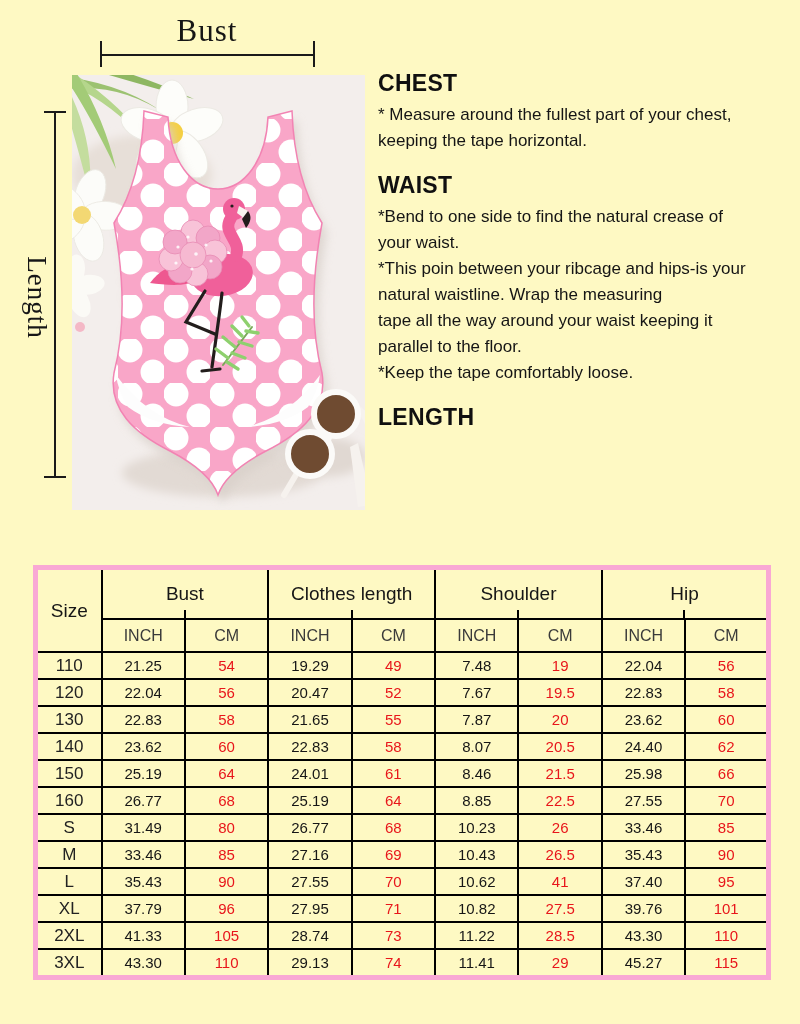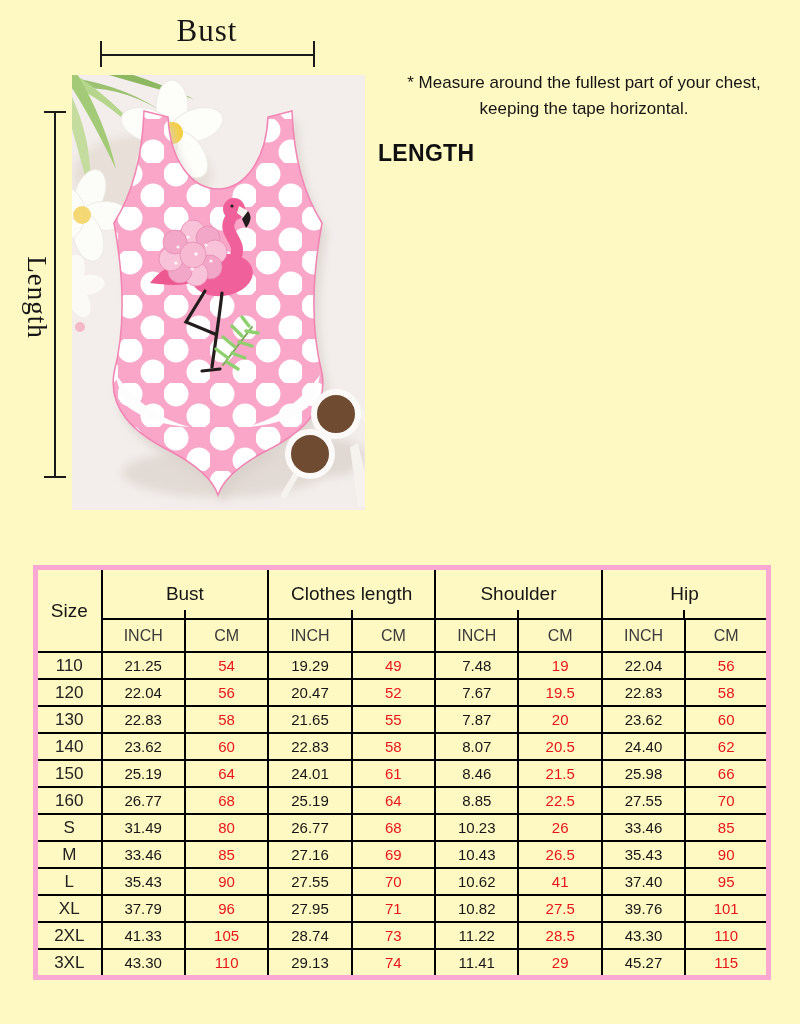--- a/index.html
+++ b/index.html
@@ -24,21 +24,21 @@
   .length-cap{position:absolute;left:44px;width:22px;height:2px;background:#1a1a1a;}
   .length-cap.top{top:111px;} .length-cap.bottom{top:476px;}
   
   .photo{position:absolute;left:72px;top:75px;width:293px;height:435px;overflow:hidden;}
   
   .instructions{position:absolute;left:378px;top:70px;width:412px;}
   .instr-heading{
     font-size:23px;font-weight:700;color:#101010;margin:0 0 5px 0;letter-spacing:.3px;
   }
   .instr-body{
-    font-size:17px;line-height:26px;color:#151515;margin:0 0 18px 0;white-space:pre-line;text-align:center;
+    font-size:17px;line-height:26px;color:#151515;margin:0 0 18px 0;white-space:pre-line;
   }
   
   .size-table{
     position:absolute;left:33px;top:565px;border-collapse:collapse;table-layout:fixed;
     width:733px;border:5px solid #f9a8d4;
   }
   .size-table th,.size-table td{
     border:2px solid #000;text-align:center;vertical-align:middle;padding:0;
     font-weight:400;overflow:hidden;
   }
@@ -188,22 +188,31 @@
         <path d="M283,332 Q302,344 298,370" stroke="#f6f2ee" stroke-width="7" fill="none" stroke-linecap="round"></path>
         <path d="M225,398 L212,420" stroke="#f6f2ee" stroke-width="6" fill="none" stroke-linecap="round"></path>
         <path d="M253,351 Q261,357 256,366" stroke="#fbfaf8" stroke-width="5" fill="none"></path>
         <circle cx="264" cy="339" r="22" fill="#6f4b31" stroke="#fbfaf8" stroke-width="6"></circle>
         <circle cx="238" cy="379" r="22" fill="#6f4b31" stroke="#fbfaf8" stroke-width="6"></circle>
       </g>
     </svg>
   </div>
 
   <div class="instructions">
+    <h2 class="instr-heading">CHEST</h2>
     <p class="instr-body">* Measure around the fullest part of your chest,
 keeping the tape horizontal.</p>
+    <h2 class="instr-heading">WAIST</h2>
+    <p class="instr-body">*Bend to one side to find the natural crease of
+your waist.
+*This poin between your ribcage and hips-is your
+natural waistline. Wrap the measuring
+tape all the way around your waist keeping it
+parallel to the floor.
+*Keep the tape comfortably loose.</p>
     <h2 class="instr-heading">LENGTH</h2>
   </div>
 
   <table class="size-table">
     <colgroup>
       <col style="width:66px">
       <col span="8" style="width:83.4px">
     </colgroup>
     <thead>
       <tr>

